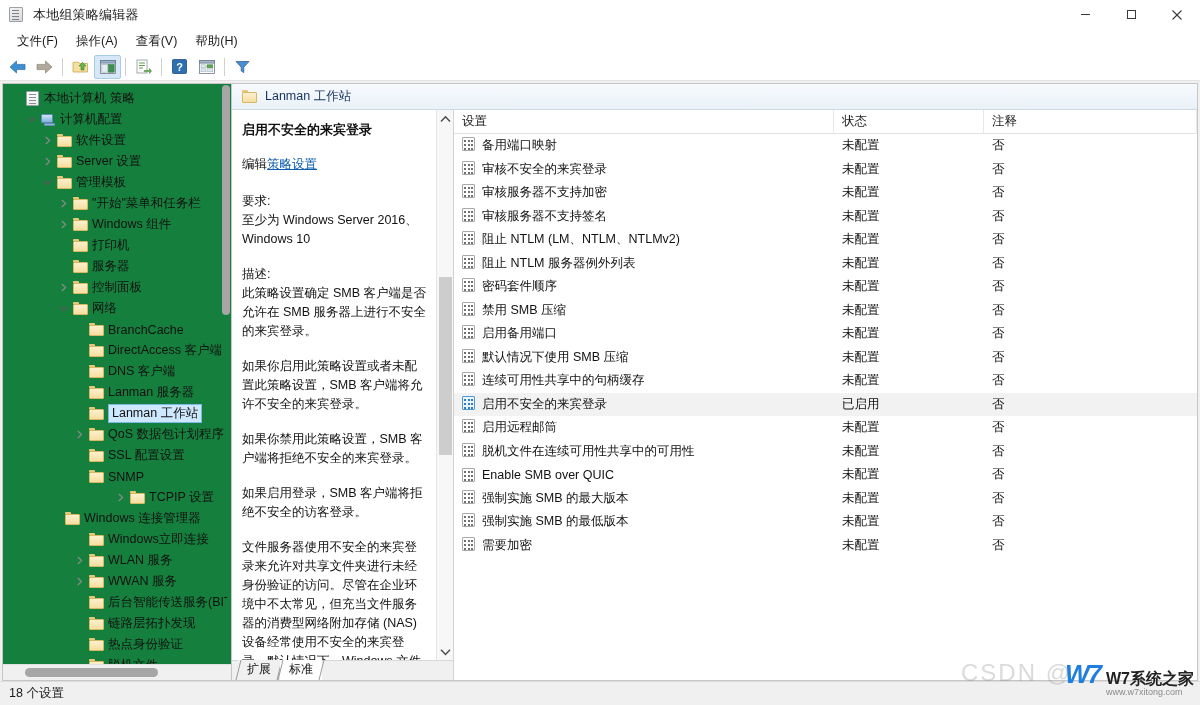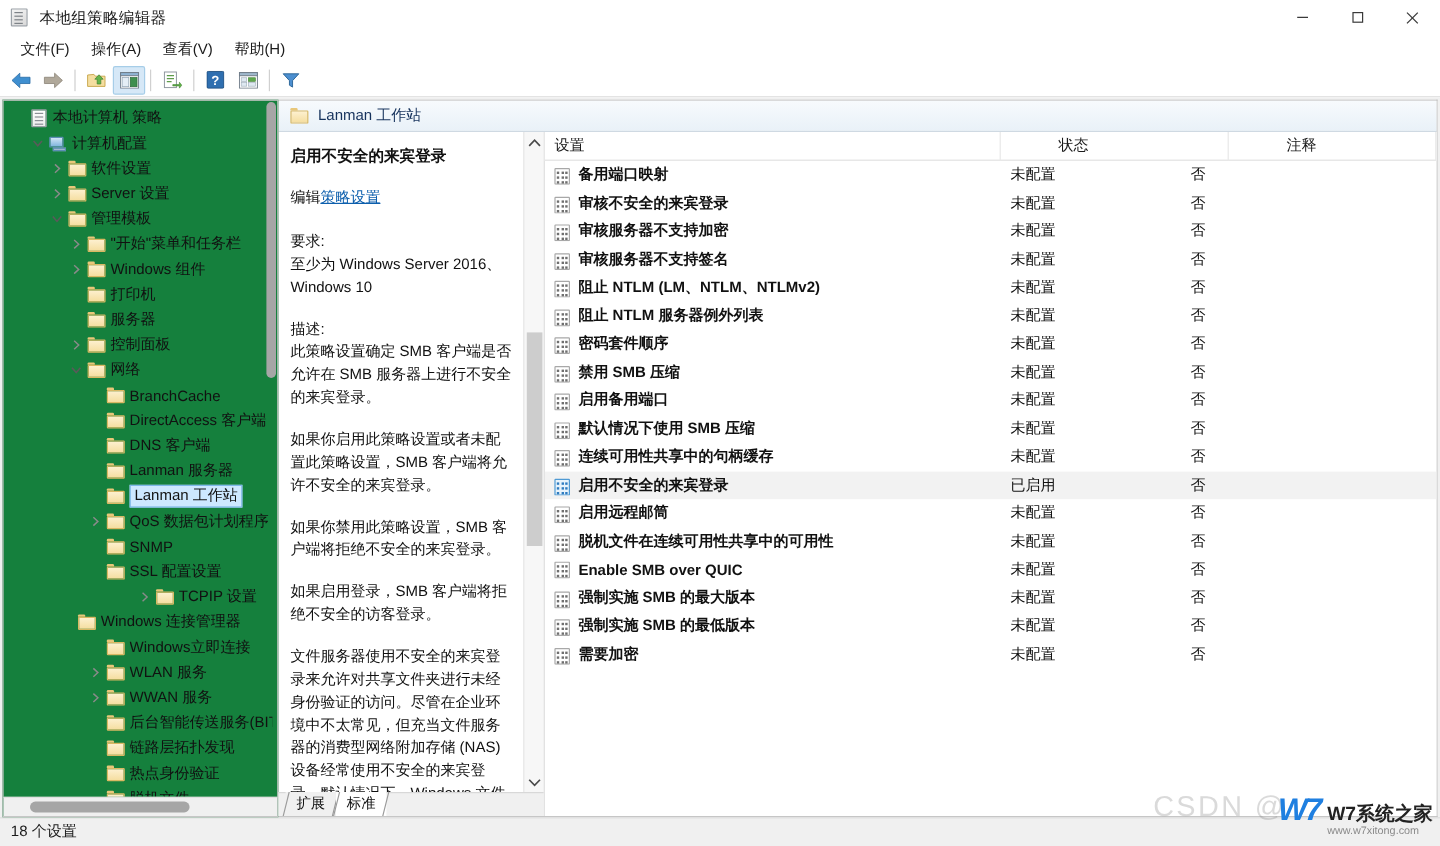--- a/index.html
+++ b/index.html
@@ -362,21 +362,20 @@
   }
   .lc-head {
     height: 20px;
     flex: 0 0 24px;
     display: flex;
     align-items: center;
     border-bottom: 1px solid #e2e2e2;
     background: #ffffff;
     font-size: 12.5px;
     color: #1b1b1b;
-    gap: 40px;
   }
   .lc-head .hcell {
     padding-left: 8px;
     height: 24px;
     display: flex; align-items: center;
     border-right: 1px solid #e8e8e8;
     cursor: default;
     overflow: hidden;
     white-space: nowrap;
   }
@@ -390,24 +389,23 @@
     display: flex;
     align-items: center;
     font-size: 12.5px;
     color: #111;
     cursor: default;
     white-space: nowrap;
   }
   .lrow.sel { background: #f2f2f2; }
   .lrow .c-setting {
     flex: 0 0 380px;
-    display: flex; align-items: flex-end;
+    display: flex; align-items: flex-start;
     padding-left: 8px;
     overflow: hidden;
-    font-weight: bold;
   }
   .lrow .c-status { flex: 0 0 150px; padding-left: 8px; overflow:hidden;}
   .lrow .c-comment { flex: 1 1 auto; padding-left: 8px; overflow:hidden;}
   .policy-icon {
     width: 13px; height: 14px;
     flex: 0 0 13px;
     margin-right: 7px;
     position: relative;
     background: #fff;
     border: 1px solid #a8a8a8;
@@ -785,31 +783,31 @@
             <span class="tlabel">QoS 数据包计划程序</span>
           </div>
           <div class="tnode" style="padding-left: 68px;">
             <span class="chev"></span>
             <span class="ticon">
               <span class="folder">
                 <span class="tab-top"></span>
                 <span class="body-f"></span>
               </span>
             </span>
+            <span class="tlabel">SSL 配置设置</span>
+          </div>
+          <div class="tnode" style="padding-left: 68px;">
+            <span class="chev"></span>
+            <span class="ticon">
+              <span class="folder">
+                <span class="tab-top"></span>
+                <span class="body-f"></span>
+              </span>
+            </span>
             <span class="tlabel">SNMP</span>
-          </div>
-          <div class="tnode" style="padding-left: 68px;">
-            <span class="chev"></span>
-            <span class="ticon">
-              <span class="folder">
-                <span class="tab-top"></span>
-                <span class="body-f"></span>
-              </span>
-            </span>
-            <span class="tlabel">SSL 配置设置</span>
           </div>
           <div class="tnode" style="padding-left: 109px;">
             <span class="chev">
               <svg width="9" height="9" viewBox="0 0 9 9">
                 <path d="M2.8 1 L6.6 4.5 L2.8 8" fill="none" stroke="#8a8a8a" stroke-width="1.2"></path>
               </svg>
             </span>
             <span class="ticon">
               <span class="folder">
                 <span class="tab-top"></span>

